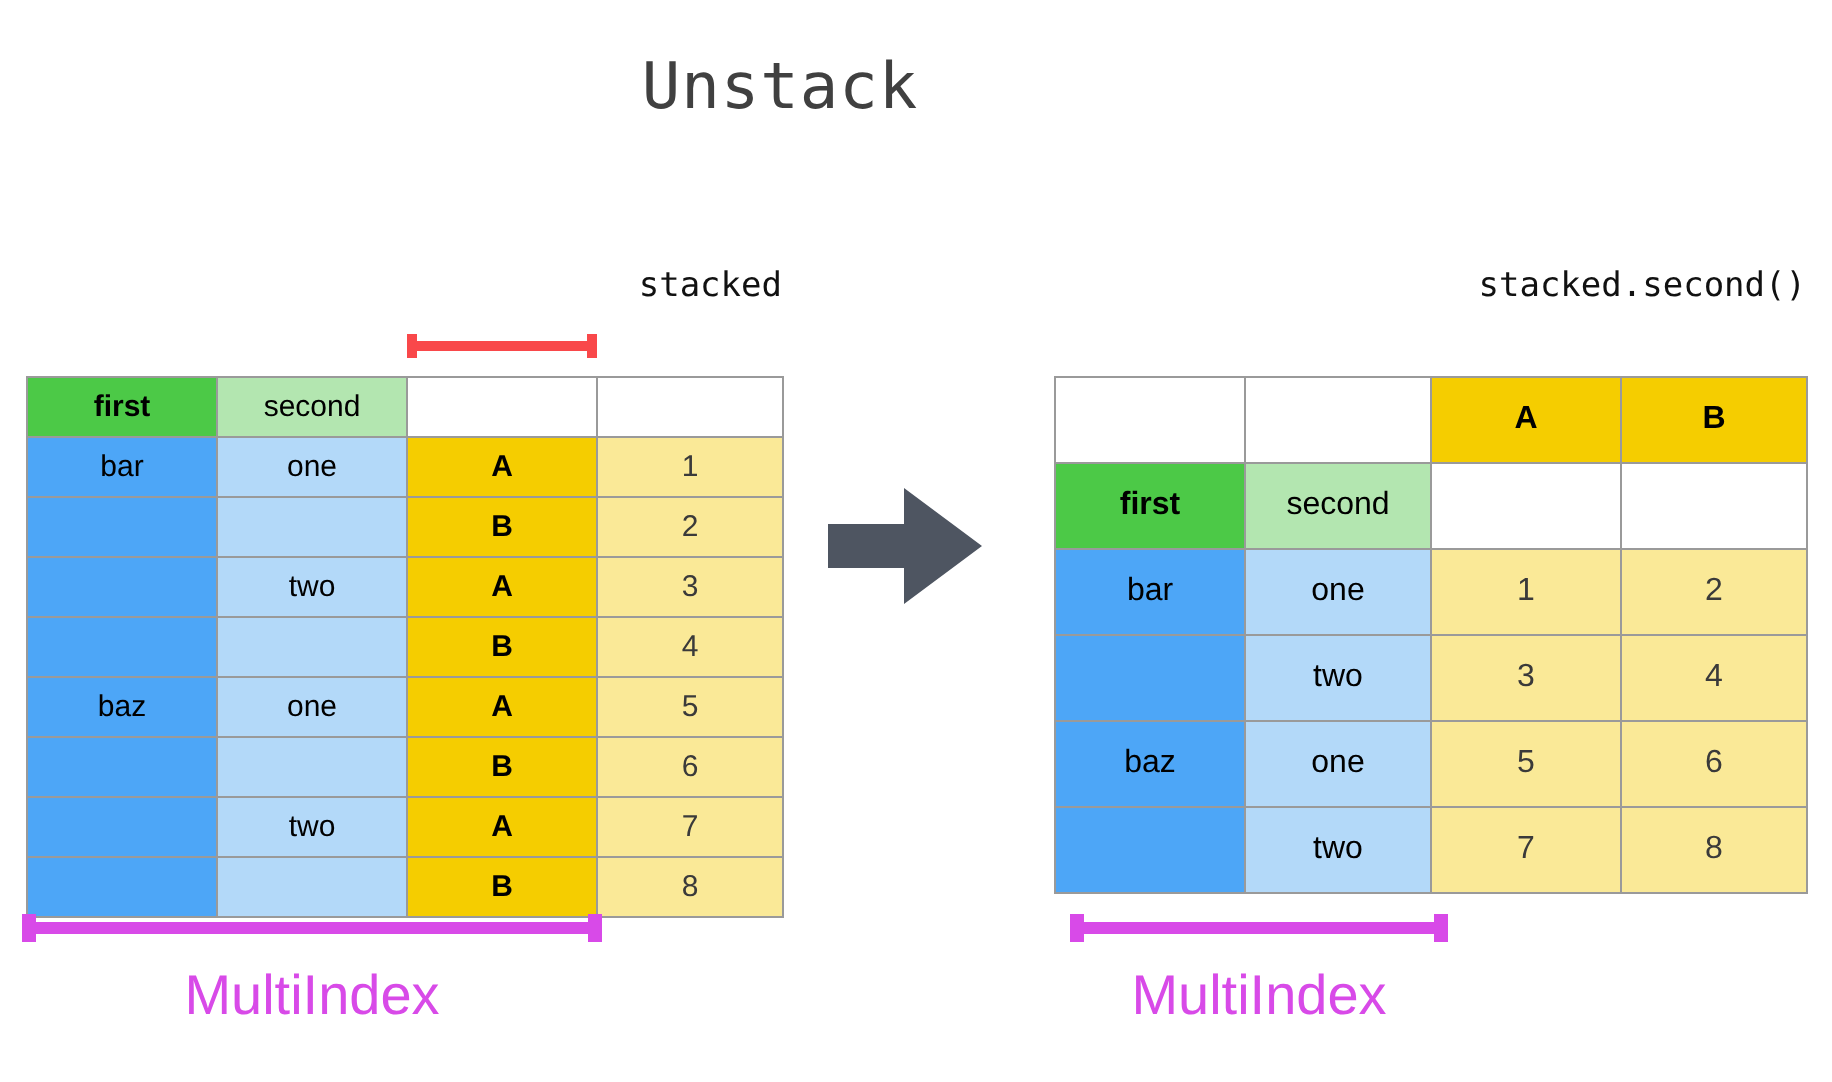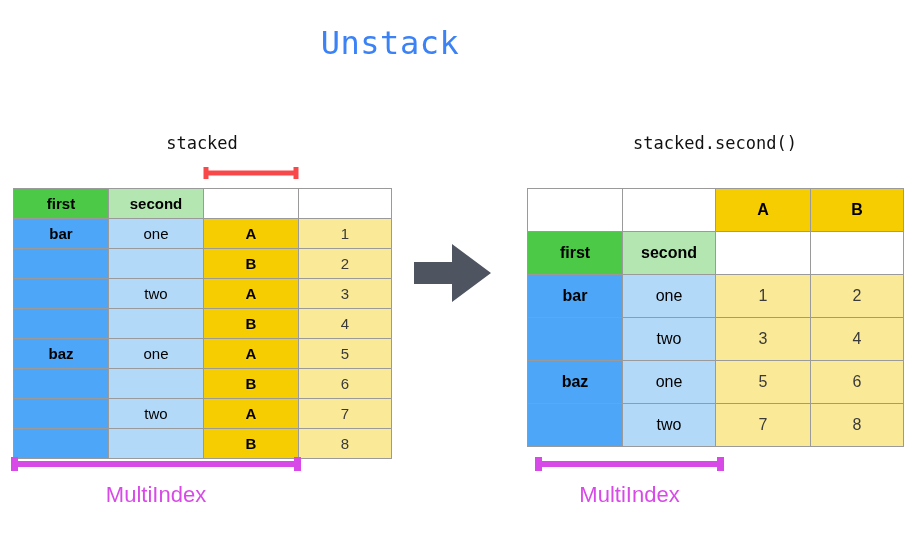--- a/index.html
+++ b/index.html
@@ -17,31 +17,31 @@
 
   
   #page-title {
     position: absolute;
     left: 0;
     top: 24px;
     width: 780px;
     text-align: center;
     font-family: "DejaVu Sans Mono", monospace;
     font-size: 32px;
-    color: #3b82f6;
+    color: #404040;
     letter-spacing: 0.5px;
   }
 
   
   .panel-caption {
     position: absolute;
     font-family: "DejaVu Sans Mono", monospace;
     font-size: 17px;
     color: #111111;
-    text-align: center;
+    text-align: right;
     white-space: nowrap;
   }
   #caption-left  { left: 13px;  top: 133px; width: 378px; }
   #caption-right { left: 527px; top: 133px; width: 376px; }
 
   
   .grid {
     position: absolute;
     border-collapse: collapse;
     table-layout: fixed;
@@ -58,22 +58,22 @@
 
   #table-stacked { left: 13px; top: 188px; width: 378px; }
   #table-unstacked { left: 527px; top: 188px; width: 376px; }
 
   #table-stacked td { height: 29px; font-size: 15px; }
   #table-unstacked td { height: 42px; font-size: 16px; }
 
   
   .c-blank    { background: #ffffff; }
   .c-green    { background: #4cc947; color: #000000; font-weight: bold; }
-  .c-ltgreen  { background: #b3e6b0; color: #000000; font-weight: bold; margin-top: 20px; }
-  .c-blue     { background: #4da6f7; color: #000000; font-weight: bold; }
+  .c-ltgreen  { background: #b3e6b0; color: #000000; font-weight: normal; margin-top: 20px; }
+  .c-blue     { background: #4da6f7; color: #000000; font-weight: normal; }
   .c-ltblue   { background: #b3d9f9; color: #000000; font-weight: normal; }
   .c-gold     { background: #f5cd00; color: #000000; font-weight: bold; }
   .c-ltyellow { background: #fae997; color: #3a3a3a; font-weight: normal; }
 
   
   #flow-arrow {
     position: absolute;
     left: 414px;
     top: 243px;
     width: 78px;
@@ -90,21 +90,21 @@
   }
 
   
   .mi-bracket { position: absolute; }
   #mi-bracket-left  { left: 11px;  top: 455px; width: 290px; height: 18px; }
   #mi-bracket-right { left: 535px; top: 455px; width: 189px; height: 18px; }
 
   .mi-label {
     position: absolute;
     font-family: "Liberation Sans", sans-serif;
-    font-size: 22px;
+    font-size: 28px;
     color: #d84ae8;
     text-align: center;
     white-space: nowrap;
   }
   #mi-label-left  { left: 11px;  top: 482px; width: 290px; }
   #mi-label-right { left: 535px; top: 482px; width: 189px; }
 </style>
 </head>
 <body>
 

